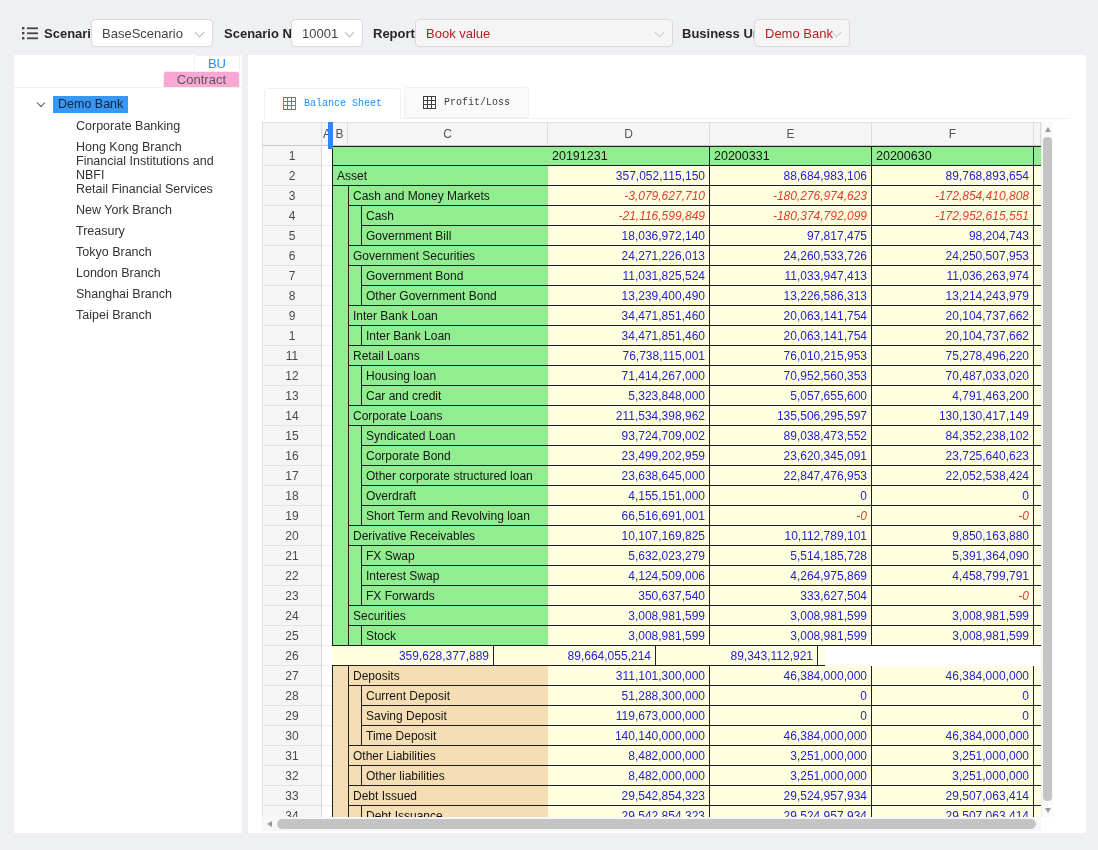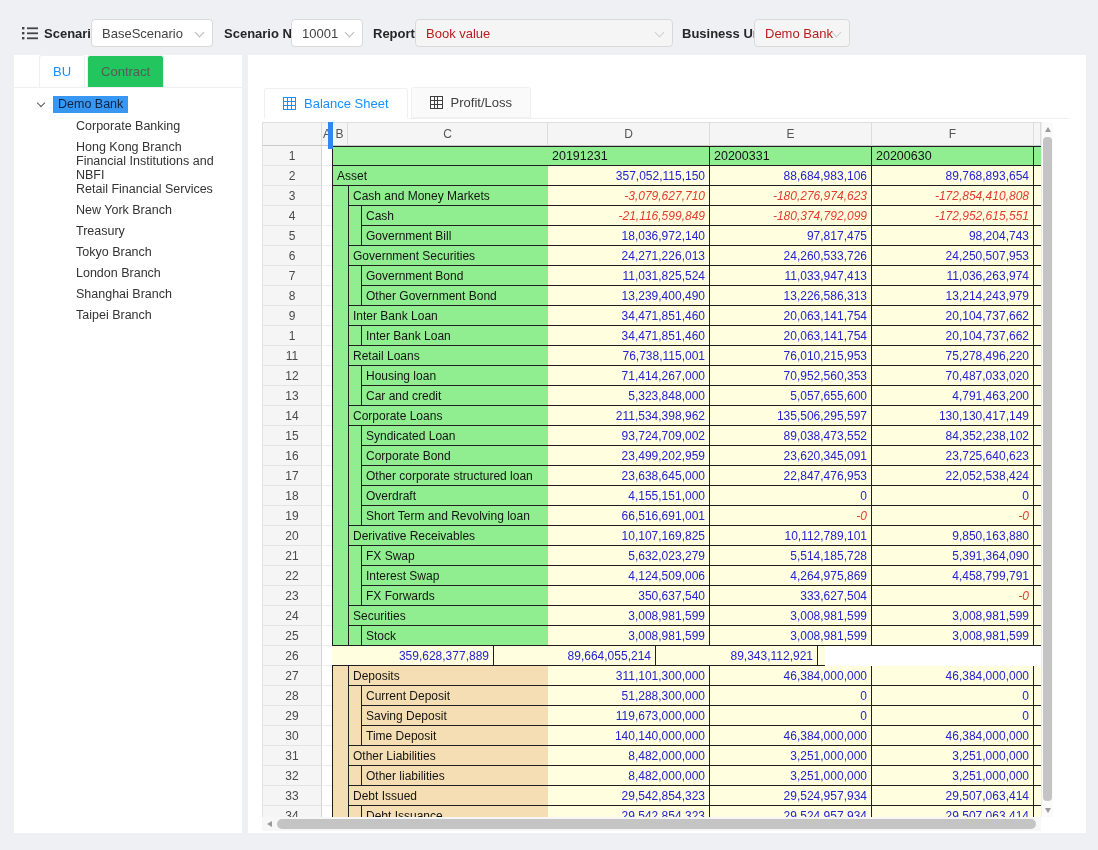--- a/index.html
+++ b/index.html
@@ -19,38 +19,38 @@
   }
   .select.disabled{background:#f5f5f5;color:#b91c1c;}
   .chev{position:absolute;right:9px;top:9px;width:7px;height:7px;box-sizing:border-box;
     border-right:1.4px solid #b9b9b9;border-bottom:1.4px solid #b9b9b9;transform:rotate(45deg);}
   .select.disabled .chev{border-color:#cfcfcf;}
   
   .sidebar{position:absolute;left:14px;top:55px;width:228px;height:778px;background:#fff;}
   .main{position:absolute;left:248px;top:55px;width:838px;height:778px;background:#fff;}
   
   .side-tabs{position:absolute;left:0;top:0;right:0;height:33px;border-bottom:1px solid #f0f0f0;
-    display:flex;align-items:flex-end;padding-left:25px;box-sizing:border-box;}
+    display:flex;align-items:flex-end;padding-left:12px;box-sizing:border-box;flex-direction:column;}
   .side-tab{height:32px;box-sizing:border-box;padding:0 13px;display:flex;align-items:center;
-    font-size:13px;color:#595959;background:#22c55e;border:1px solid #f0f0f0;border-bottom:none;
+    font-size:13px;color:#595959;background:#f9a8d4;border:1px solid #f0f0f0;border-bottom:none;
     border-radius:3px 3px 0 0;margin-right:2px;cursor:pointer;}
   .side-tab.active{background:#fff;color:#1890ff;}
   .tree{position:absolute;left:0;top:39px;right:0;bottom:0;overflow:hidden;}
   .tree-row{height:21px;display:flex;align-items:center;font-size:12.5px;color:#333;}
   .tree-root{padding-left:24px;}
   .caret-down{width:6px;height:6px;box-sizing:border-box;border-right:1.4px solid #595959;
     border-bottom:1.4px solid #595959;transform:rotate(45deg);margin:-3px 9px 0 0;flex:none;}
   .tree-root-label{background:#3797f3;color:#10233f;padding:1px 5px 2px 5px;}
   .tree-item{padding-left:62px;cursor:pointer;}
   
   .main-tabs{position:absolute;left:16px;right:16px;top:33px;height:31px;
     border-bottom:1px solid #f0f0f0;display:flex;align-items:flex-end;box-sizing:border-box;}
   .main-tab{height:31px;box-sizing:border-box;display:flex;align-items:center;gap:8px;
     padding:12px 18px;background:#fafafa;border:1px solid #f0f0f0;border-radius:3px 3px 0 0;
-    font-size:13px;color:#404040;margin-right:3px;cursor:pointer;}
+    font-size:10px;color:#404040;margin-right:3px;cursor:pointer;font-family:Liberation Mono, monospace;}
   .main-tab.active{background:#fff;color:#1890ff;border-bottom:1px solid #fff;margin-bottom:-1px;}
   .tbl-icon{width:13px;height:13px;box-sizing:border-box;border:1.5px solid currentColor;flex:none;
     background-image:linear-gradient(currentColor,currentColor),linear-gradient(currentColor,currentColor),
       linear-gradient(currentColor,currentColor),linear-gradient(currentColor,currentColor);
     background-size:1px 100%,1px 100%,100% 1px,100% 1px;
     background-position:3px 0,6.5px 0,0 3px,0 6.5px;background-repeat:no-repeat;}
   
   .grid{position:absolute;left:14px;top:67px;width:791px;height:709px;}
   .ghead{position:relative;display:flex;height:24px;}
   .gh{box-sizing:border-box;height:24px;background:#f5f5f5;border-top:1px solid #dedede;

